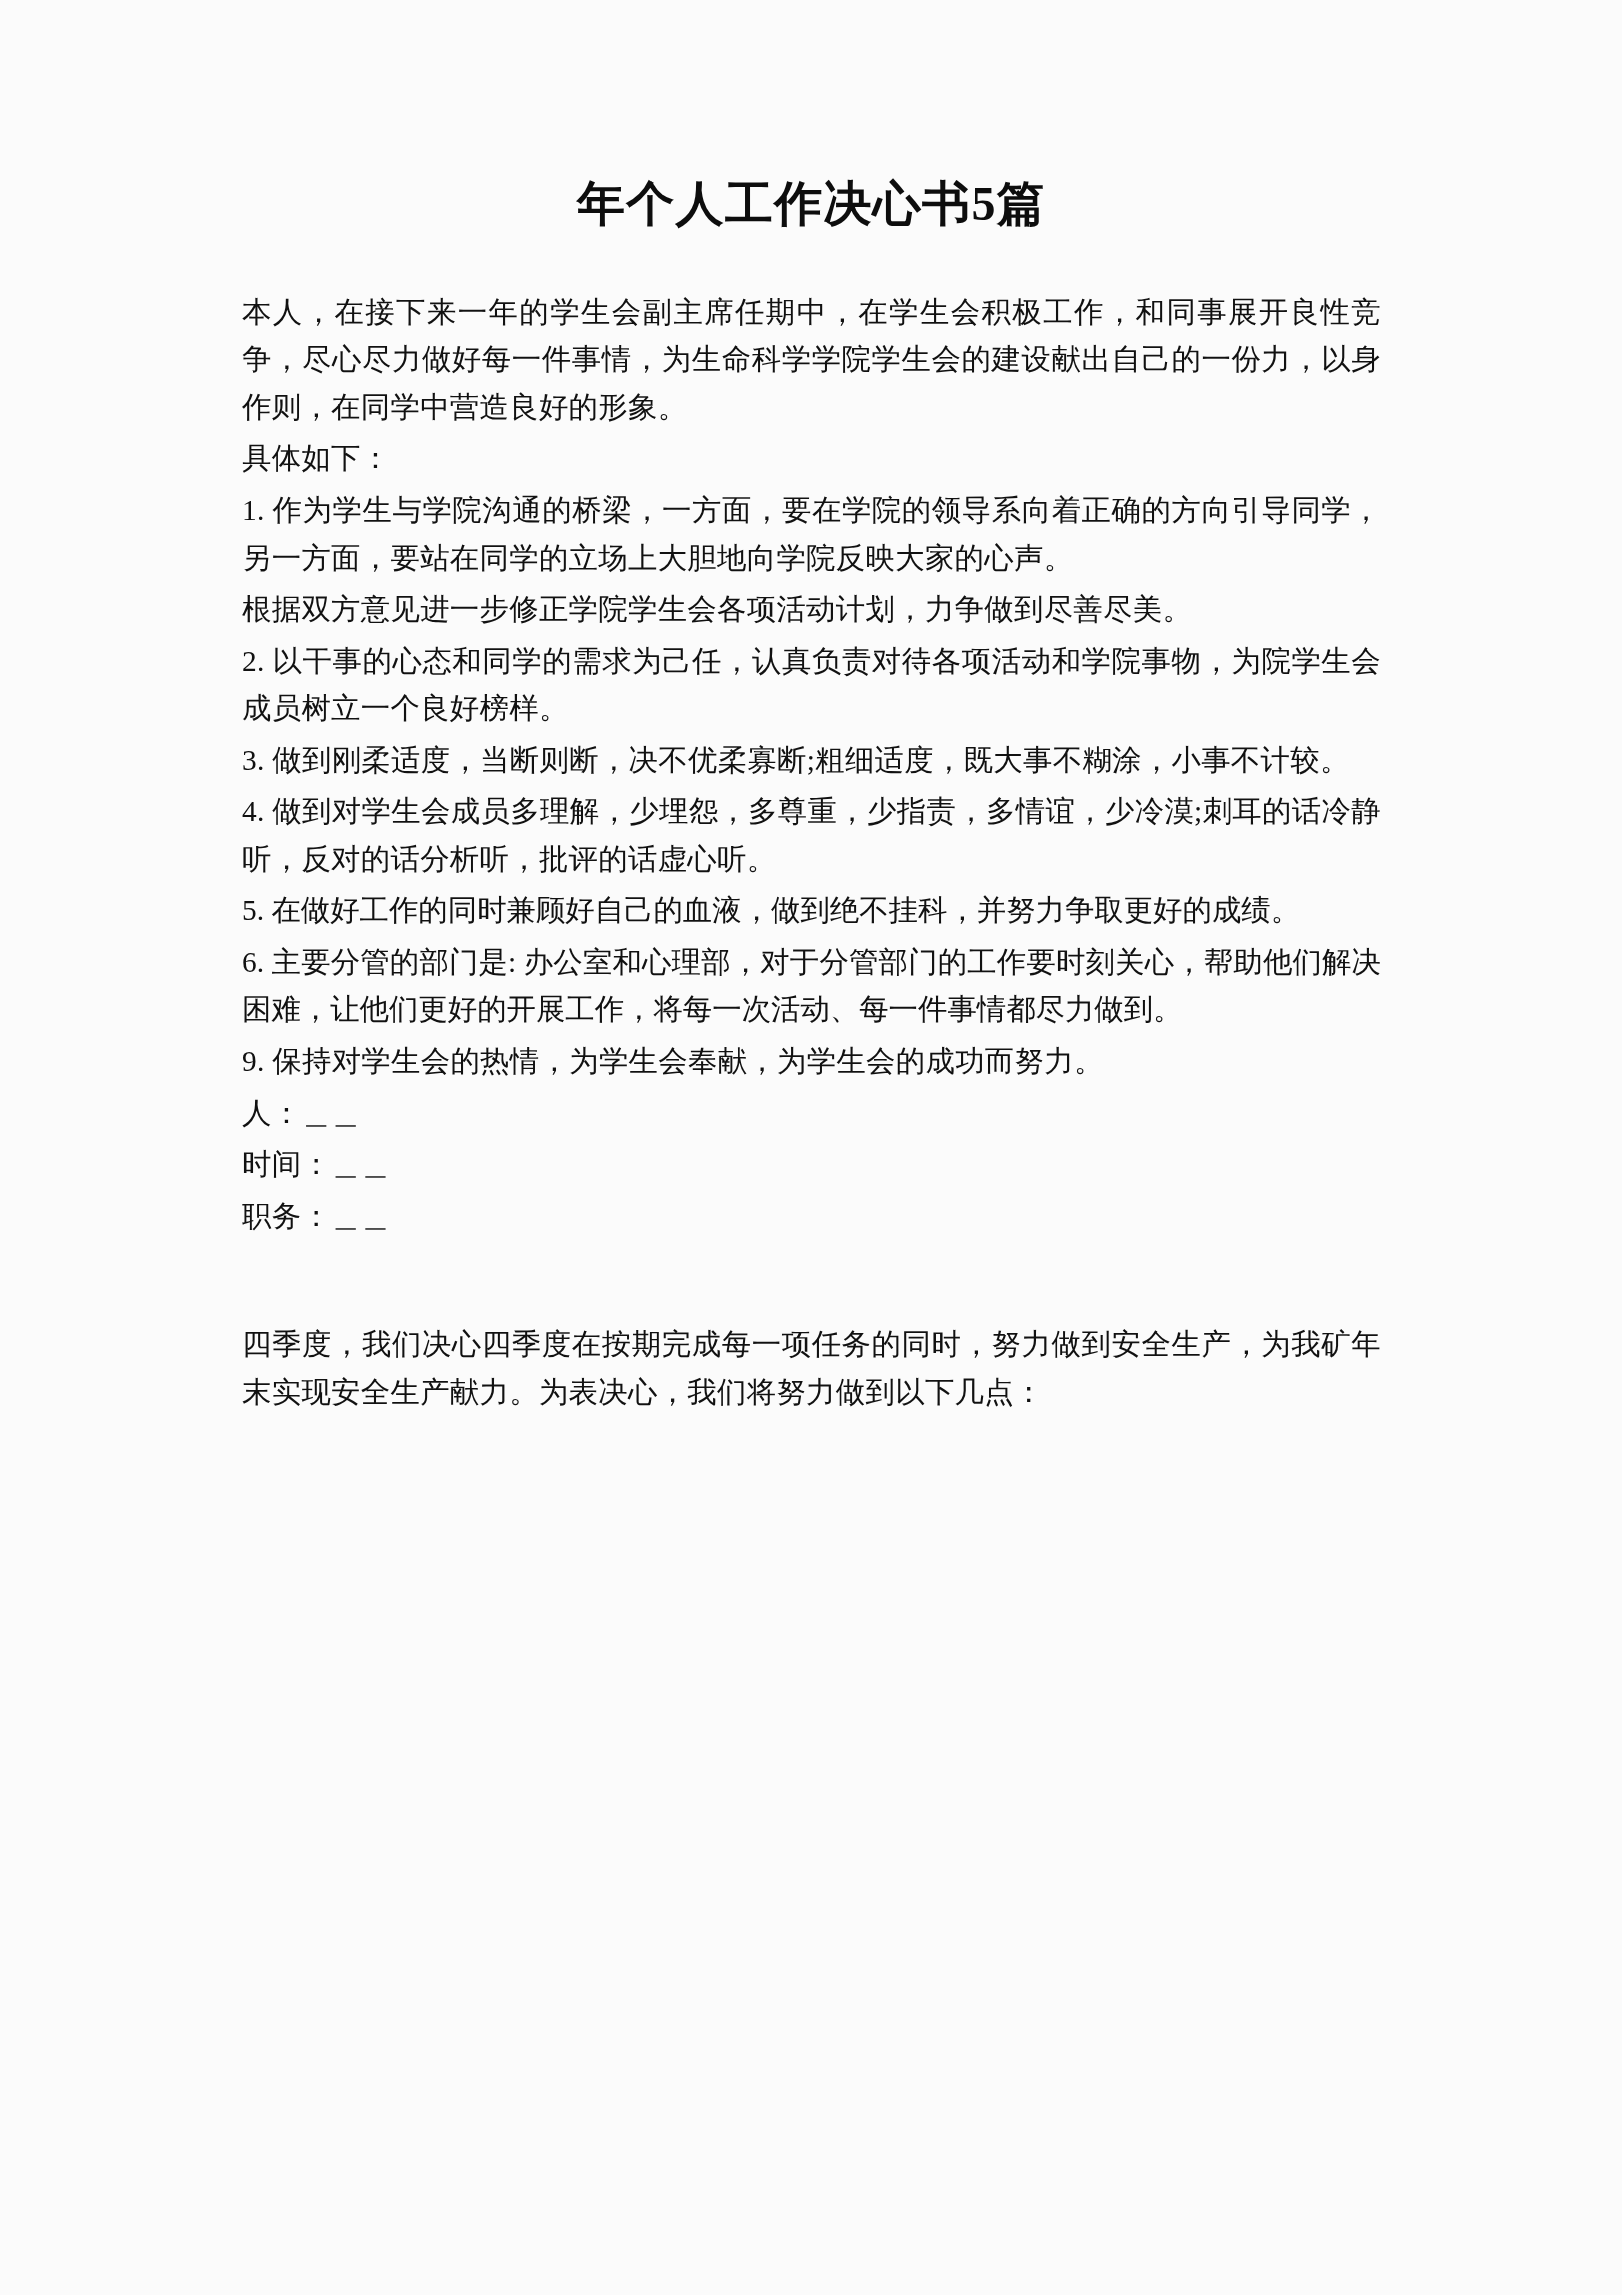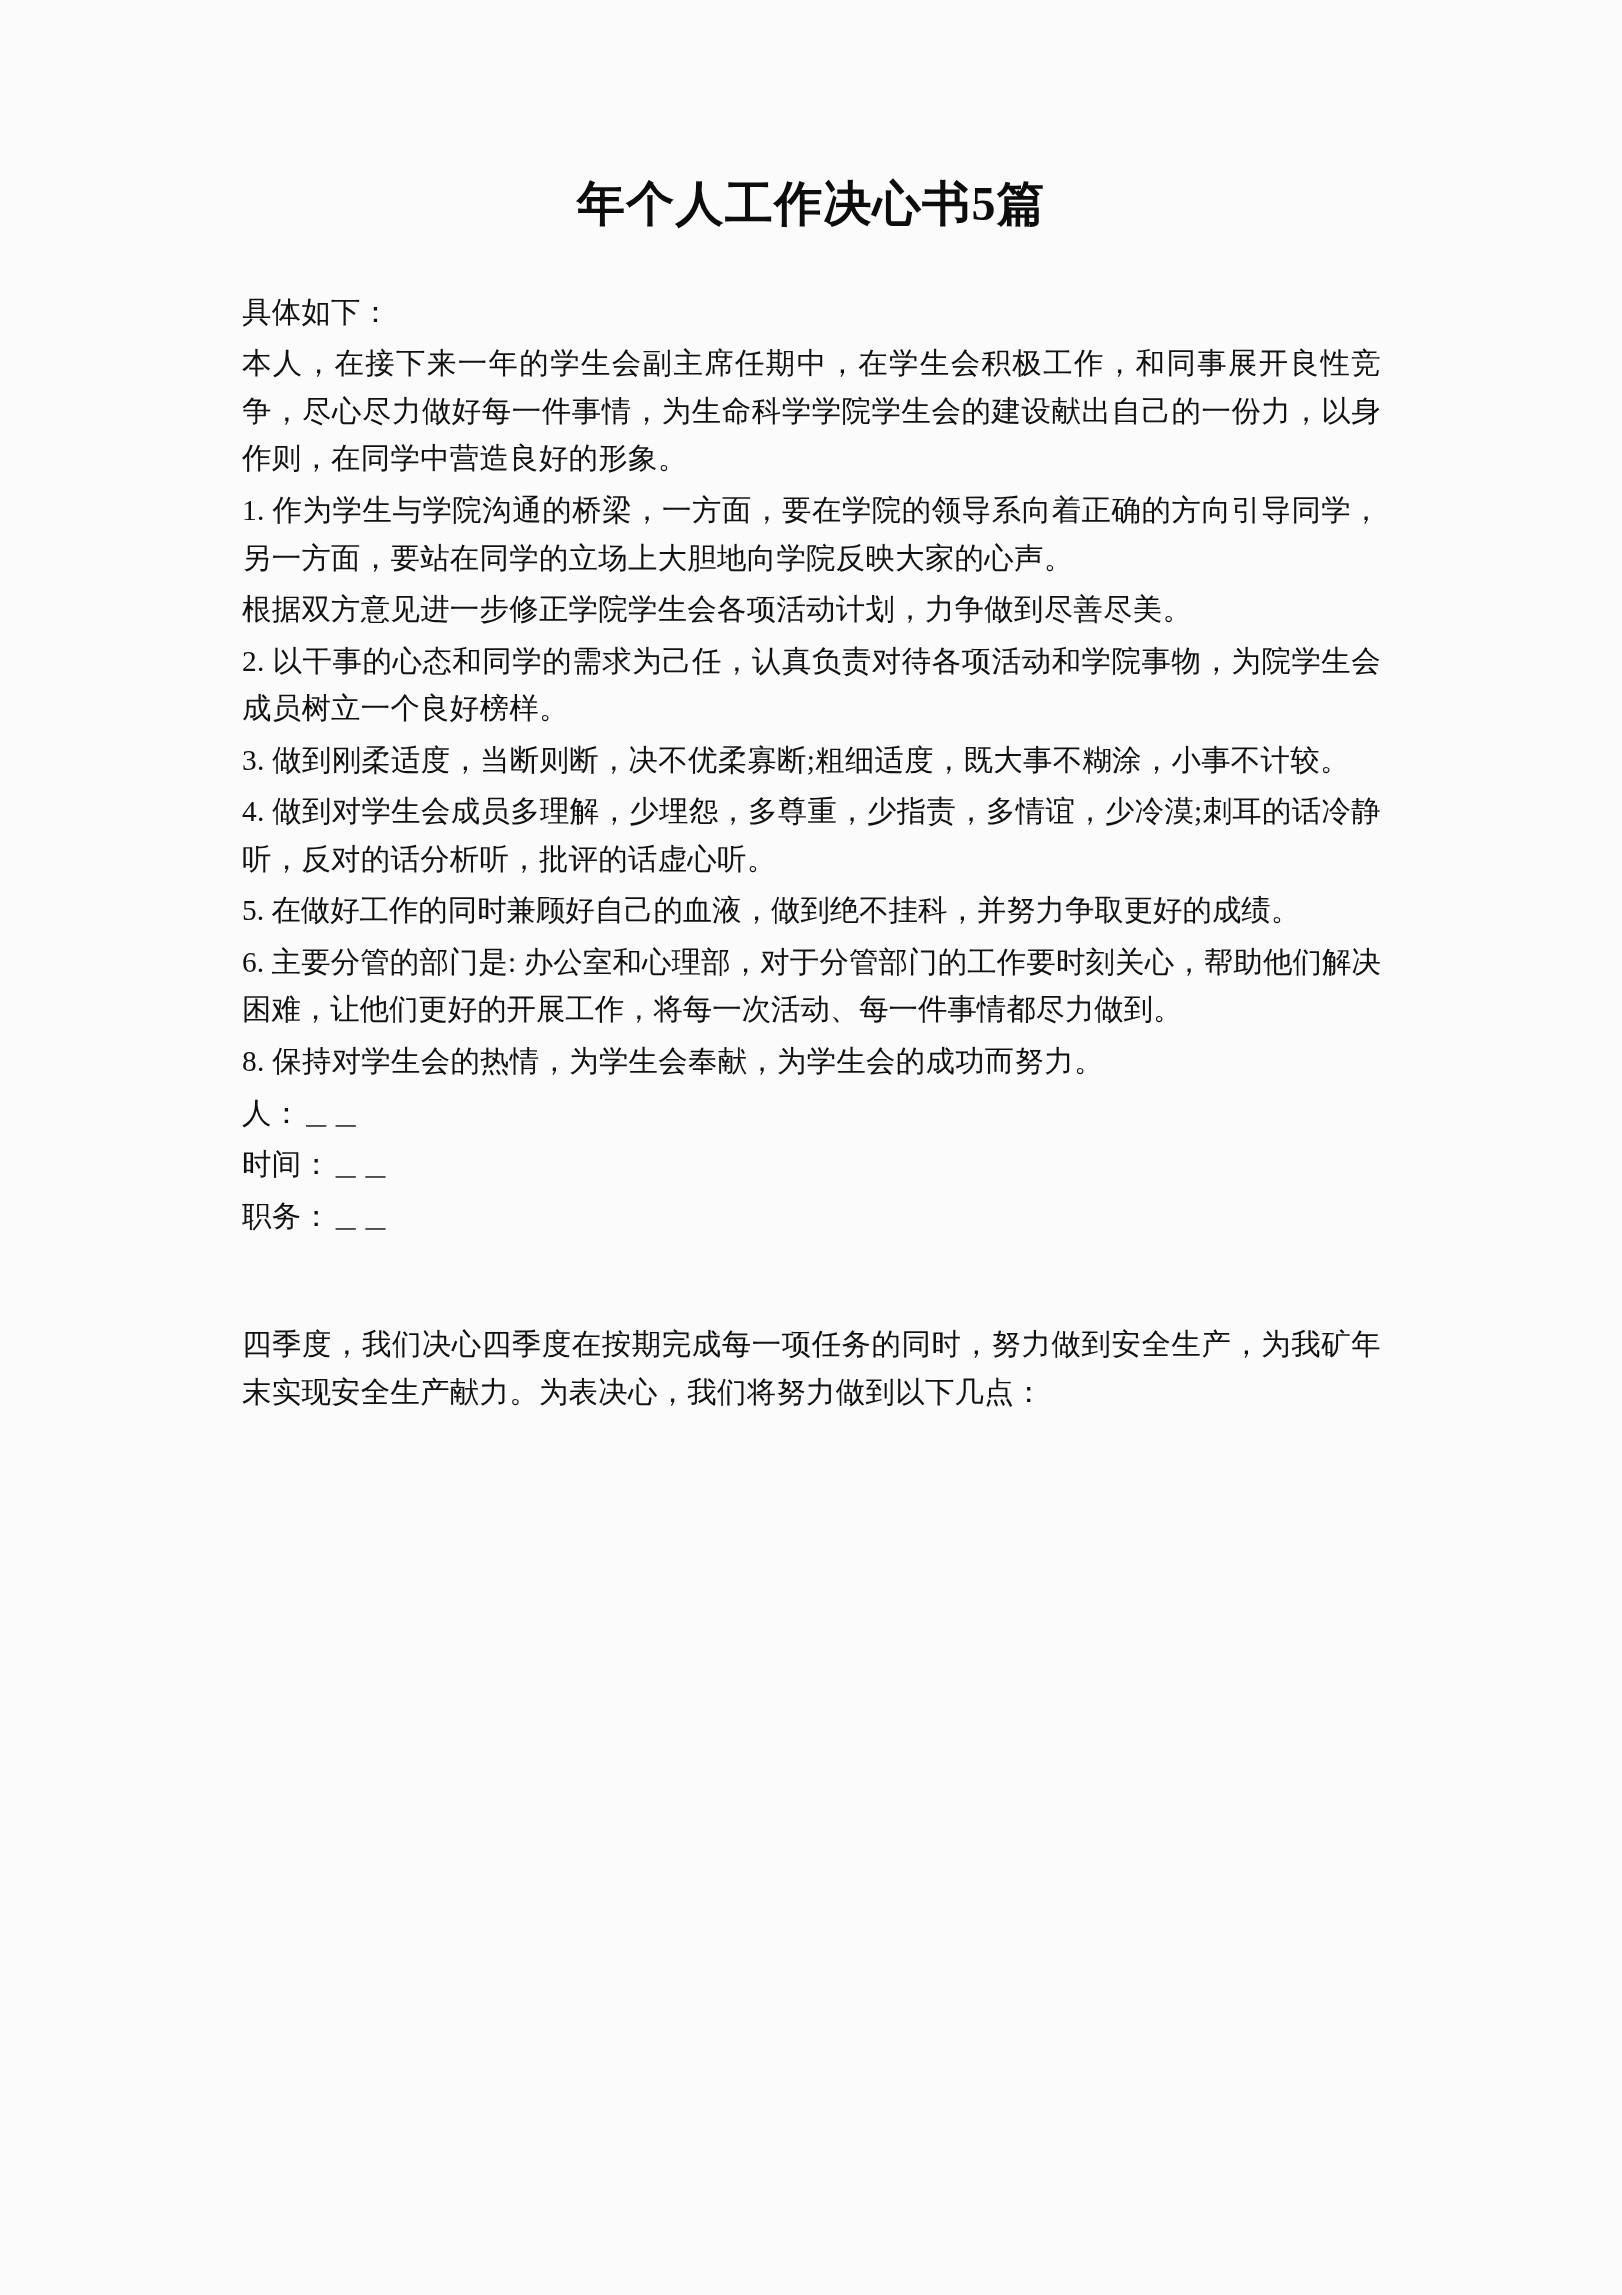--- a/index.html
+++ b/index.html
@@ -72,32 +72,32 @@
 </style>
 </head>
 <body style="background: rgb(251, 251, 251); color: rgb(17, 17, 17);">
 
 <div class="page">
 
   <h1 class="doc-title">年个人工作决心书5篇</h1>
 
   <div class="body-block">
 
+    <p class="para">本人，在接下来一年的学生会副主席任期中，在学生会积极工作，和同事展开良性竞争，尽心尽力做好每一件事情，为生命科学学院学生会的建设献出自己的一份力，以身作则，在同学中营造良好的形象。</p>
+
     <p class="para">具体如下：</p>
-
-    <p class="para">本人，在接下来一年的学生会副主席任期中，在学生会积极工作，和同事展开良性竞争，尽心尽力做好每一件事情，为生命科学学院学生会的建设献出自己的一份力，以身作则，在同学中营造良好的形象。</p>
 
     <p class="para">1. 作为学生与学院沟通的桥梁，一方面，要在学院的领导系向着正确的方向引导同学，另一方面，要站在同学的立场上大胆地向学院反映大家的心声。</p>
     <p class="para">根据双方意见进一步修正学院学生会各项活动计划，力争做到尽善尽美。</p>
     <p class="para">2. 以干事的心态和同学的需求为己任，认真负责对待各项活动和学院事物，为院学生会成员树立一个良好榜样。</p>
     <p class="para">3. 做到刚柔适度，当断则断，决不优柔寡断;粗细适度，既大事不糊涂，小事不计较。</p>
     <p class="para">4. 做到对学生会成员多理解，少埋怨，多尊重，少指责，多情谊，少冷漠;刺耳的话冷静听，反对的话分析听，批评的话虚心听。</p>
     <p class="para dense">5. 在做好工作的同时兼顾好自己的血液，做到绝不挂科，并努力争取更好的成绩。</p>
     <p class="para dense">6. 主要分管的部门是: 办公室和心理部，对于分管部门的工作要时刻关心，帮助他们解决困难，让他们更好的开展工作，将每一次活动、每一件事情都尽力做到。</p>
-    <p class="para">8. 保持对学生会的热情，为学生会奉献，为学生会的成功而努力。</p>
+    <p class="para">9. 保持对学生会的热情，为学生会奉献，为学生会的成功而努力。</p>
 
     <div class="sig-block">
       <p class="sig-line">人：＿＿</p>
       <p class="sig-line">时间：＿＿</p>
       <p class="sig-line">职务：＿＿</p>
     </div>
 
     <div class="section-gap"></div>
 
     <p class="para">四季度，我们决心四季度在按期完成每一项任务的同时，努力做到安全生产，为我矿年末实现安全生产献力。为表决心，我们将努力做到以下几点：</p>

